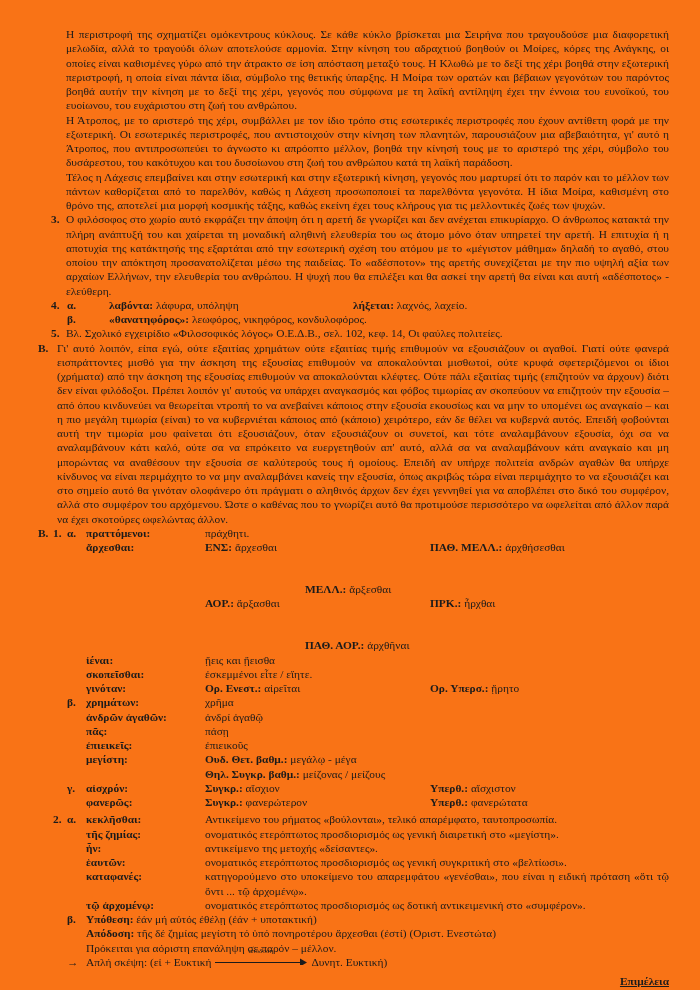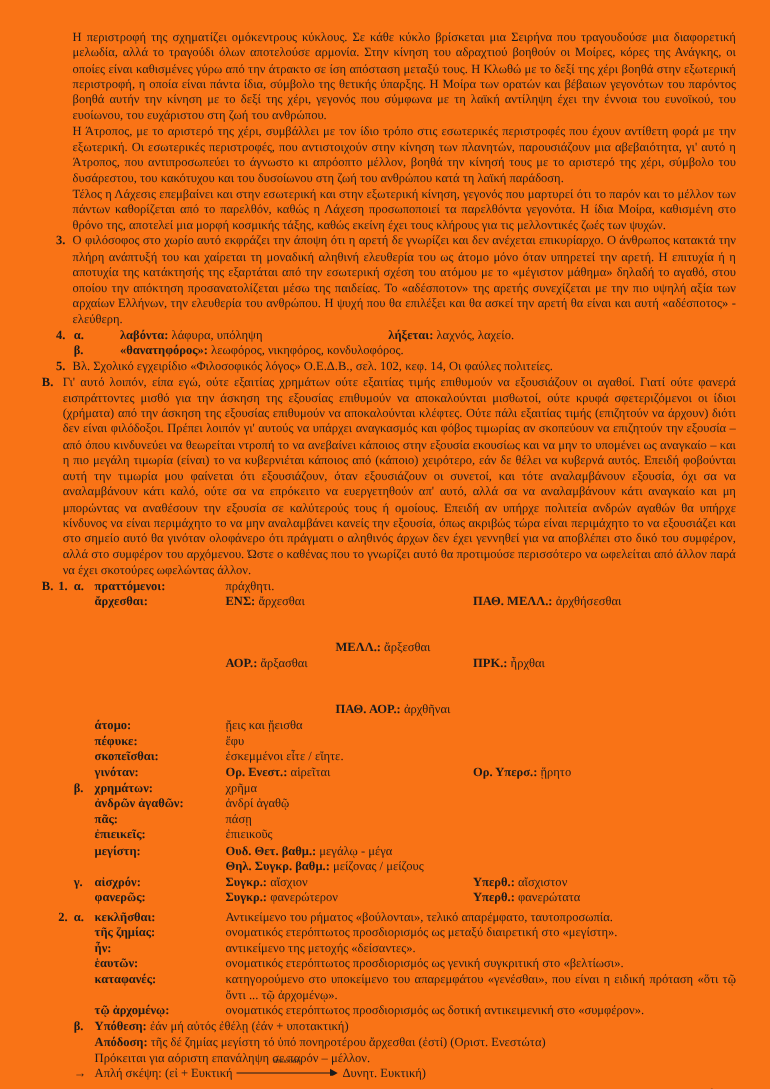--- a/index.html
+++ b/index.html
@@ -106,28 +106,24 @@
     <div class="grow">
       <span class="glabel"></span>
       <span class="gval cols">
         <span class="c1"><b>ΑΟΡ.:</b> <span>ἄρξασθαι</span></span>
         <span class="c2"><b>ΠΑΘ. ΑΟΡ.:</b> <span>ἀρχθῆναι</span></span>
         <span class="c3"><b>ΠΡΚ.:</b> <span>ἦρχθαι</span></span>
       </span>
     </div>
 
     <div class="grow">
-      <span class="glabel">άτομο:</span>
+      <span class="glabel">ἰέναι:</span>
       <span class="gval">ᾔεις και ᾔεισθα</span>
     </div>
 
-    <div class="grow">
-      <span class="glabel">πέφυκε:</span>
-      <span class="gval">ἔφυ</span>
-    </div>
 
     <div class="grow">
       <span class="glabel">σκοπεῖσθαι:</span>
       <span class="gval">ἐσκεμμένοι εἶτε / εἴητε.</span>
     </div>
 
     <div class="grow">
       <span class="glabel">γινόταν:</span>
       <span class="gval cols">
         <span class="cw225"><b>Ορ. Ενεστ.:</b> <span>αἱρεῖται</span></span>
@@ -178,21 +174,21 @@
     </div>
 
     <div class="grow gap2">
       <span class="mk mk-1">2.</span>
       <span class="mk mk-s">α.</span>
       <span class="glabel">κεκλῆσθαι:</span>
       <span class="gval">Αντικείμενο του ρήματος «βούλονται», τελικό απαρέμφατο, ταυτοπροσωπία.</span>
     </div>
     <div class="grow">
       <span class="glabel">τῆς ζημίας:</span>
-      <span class="gval">ονοματικός ετερόπτωτος προσδιορισμός ως μεταξύ διαιρετική στο «μεγίστη».</span>
+      <span class="gval">ονοματικός ετερόπτωτος προσδιορισμός ως γενική διαιρετική στο «μεγίστη».</span>
     </div>
     <div class="grow">
       <span class="glabel">ἦν:</span>
       <span class="gval">αντικείμενο της μετοχής «δείσαντες».</span>
     </div>
     <div class="grow">
       <span class="glabel">ἑαυτῶν:</span>
       <span class="gval">ονοματικός ετερόπτωτος προσδιορισμός ως γενική συγκριτική στο «βελτίωσι».</span>
     </div>
     <div class="grow">

